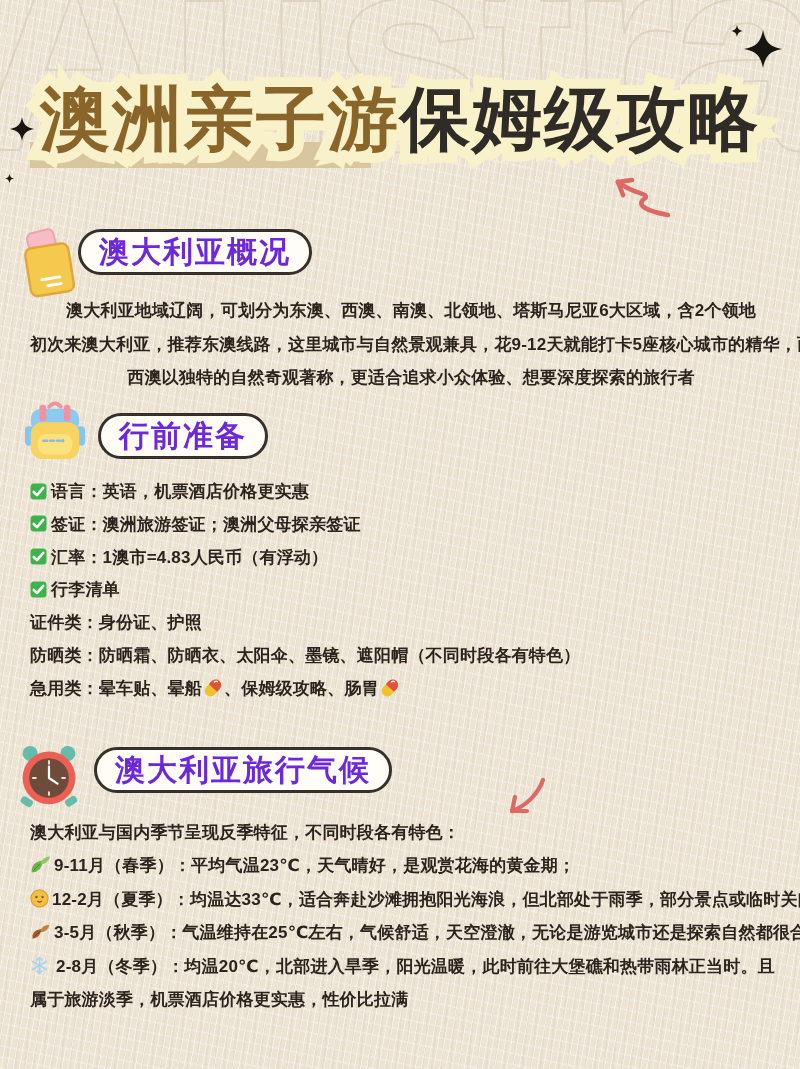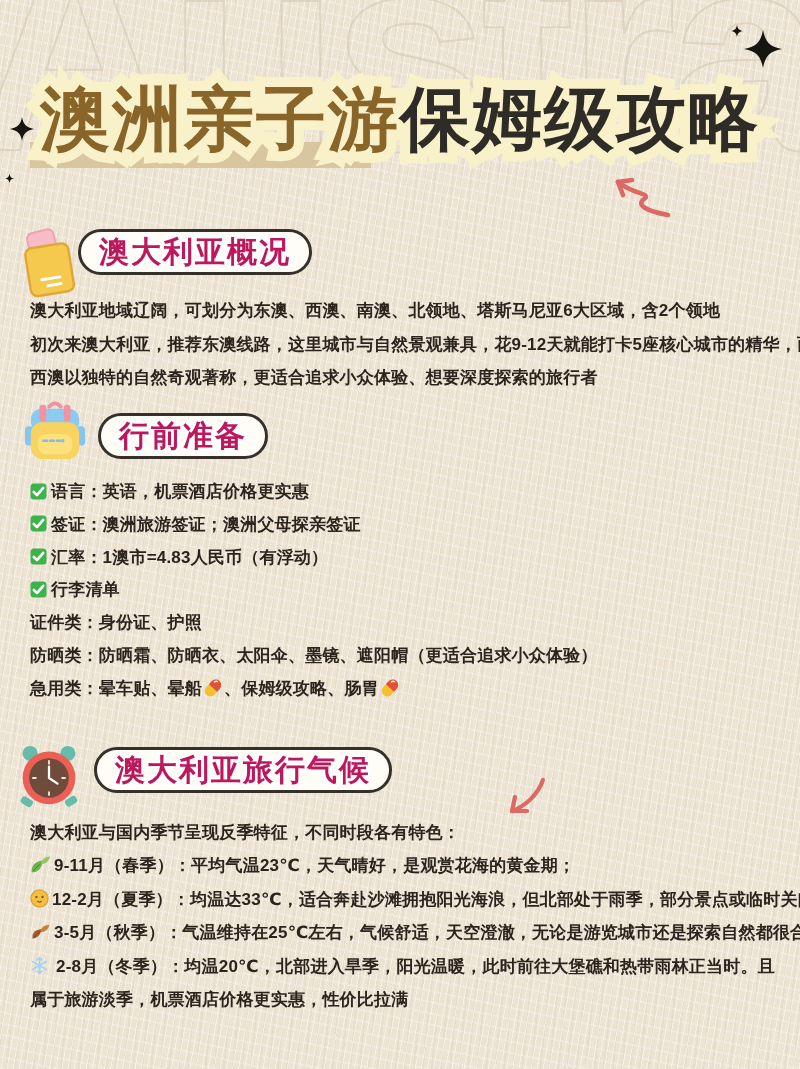--- a/index.html
+++ b/index.html
@@ -20,28 +20,28 @@
     letter-spacing:2px;line-height:1;white-space:nowrap;padding-left:14px;}
   .title-back{-webkit-text-stroke:20px #f9f1ca;color:#f9f1ca;}
   .t-brown{color:#8a6529;margin-top:36px;}
   .t-dark{color:#2f2b26;}
   .title-back .t-brown,.title-back .t-dark{color:transparent;}
   
   .deco{position:absolute;}
   
   .pill{position:absolute;display:inline-flex;align-items:center;height:46px;
     background:#fffdf5;border:3px solid #35302a;border-radius:26px;padding:0 18px;box-sizing:border-box;}
-  .pill-text{font-size:30px;font-weight:bold;color:#be185d;letter-spacing:2px;line-height:1;
+  .pill-text{font-size:30px;font-weight:bold;color:#6d28d9;letter-spacing:2px;line-height:1;
     text-shadow:-2px -2px 0 #fff,2px -2px 0 #fff,-2px 2px 0 #fff,2px 2px 0 #fff,
                 -2.5px 0 0 #fff,2.5px 0 0 #fff,0 -2.5px 0 #fff,0 2.5px 0 #fff;}
   .sec-icon{position:absolute;}
   
   .textblock{position:absolute;left:30px;width:762px;font-size:17px;font-weight:bold;
     color:#2b241d;letter-spacing:.2px;}
-  .tb-overview{top:294px;line-height:33.5px;}
+  .tb-overview{top:294px;line-height:33.5px;text-align:center;}
   .tb-list{top:476px;line-height:32.8px;}
   .tb-climate{top:816px;line-height:33.4px;}
   .nowrap{white-space:nowrap;}
   .inline-ico{display:inline-block;vertical-align:-3px;margin-right:3px;}
   .inline-ico.pillmark{vertical-align:-4px;margin:0 1px;}
   .check{display:inline-block;vertical-align:-2.5px;margin-right:4px;}
 </style>
 </head>
 <body>
 
@@ -125,21 +125,21 @@
           <polyline points="3.8,9 7,12.2 13.2,4.8" fill="none" stroke="#fff" stroke-width="2.6" stroke-linecap="round" stroke-linejoin="round"></polyline>
         </svg><span>汇率：1澳市=4.83人民币（有浮动）</span>
     </div>
     <div class="nowrap">
       <svg class="check" width="17" height="17" viewBox="0 0 17 17">
           <rect x=".5" y=".5" width="16" height="16" rx="3.5" fill="#3cb44b"></rect>
           <polyline points="3.8,9 7,12.2 13.2,4.8" fill="none" stroke="#fff" stroke-width="2.6" stroke-linecap="round" stroke-linejoin="round"></polyline>
         </svg><span>行李清单</span>
     </div>
     <div class="nowrap">证件类：身份证、护照</div>
-    <div class="nowrap">防晒类：防晒霜、防晒衣、太阳伞、墨镜、遮阳帽（更适合追求小众体验）</div>
+    <div class="nowrap">防晒类：防晒霜、防晒衣、太阳伞、墨镜、遮阳帽（不同时段各有特色）</div>
     <div class="nowrap">
       <span>急用类：晕车贴、晕船</span><svg class="inline-ico pillmark" width="20" height="20" viewBox="0 0 20 20">
           <g transform="rotate(42 10 10)">
             <rect x="4.5" y="0.5" width="11" height="19" rx="5.5" fill="#f2c12e"></rect>
             <path d="M4.5 6 a5.5 5.5 0 0 1 11 0 V10 h-11 Z" fill="#e2503a"></path>
             <path d="M7 4.5 q0.5 -1.8 2 -2.2" stroke="#fff" stroke-width="1.4" fill="none" stroke-linecap="round"></path>
           </g>
         </svg><span>、保姆级攻略、肠胃</span><svg class="inline-ico pillmark" width="20" height="20" viewBox="0 0 20 20">
           <g transform="rotate(42 10 10)">
             <rect x="4.5" y="0.5" width="11" height="19" rx="5.5" fill="#f2c12e"></rect>

